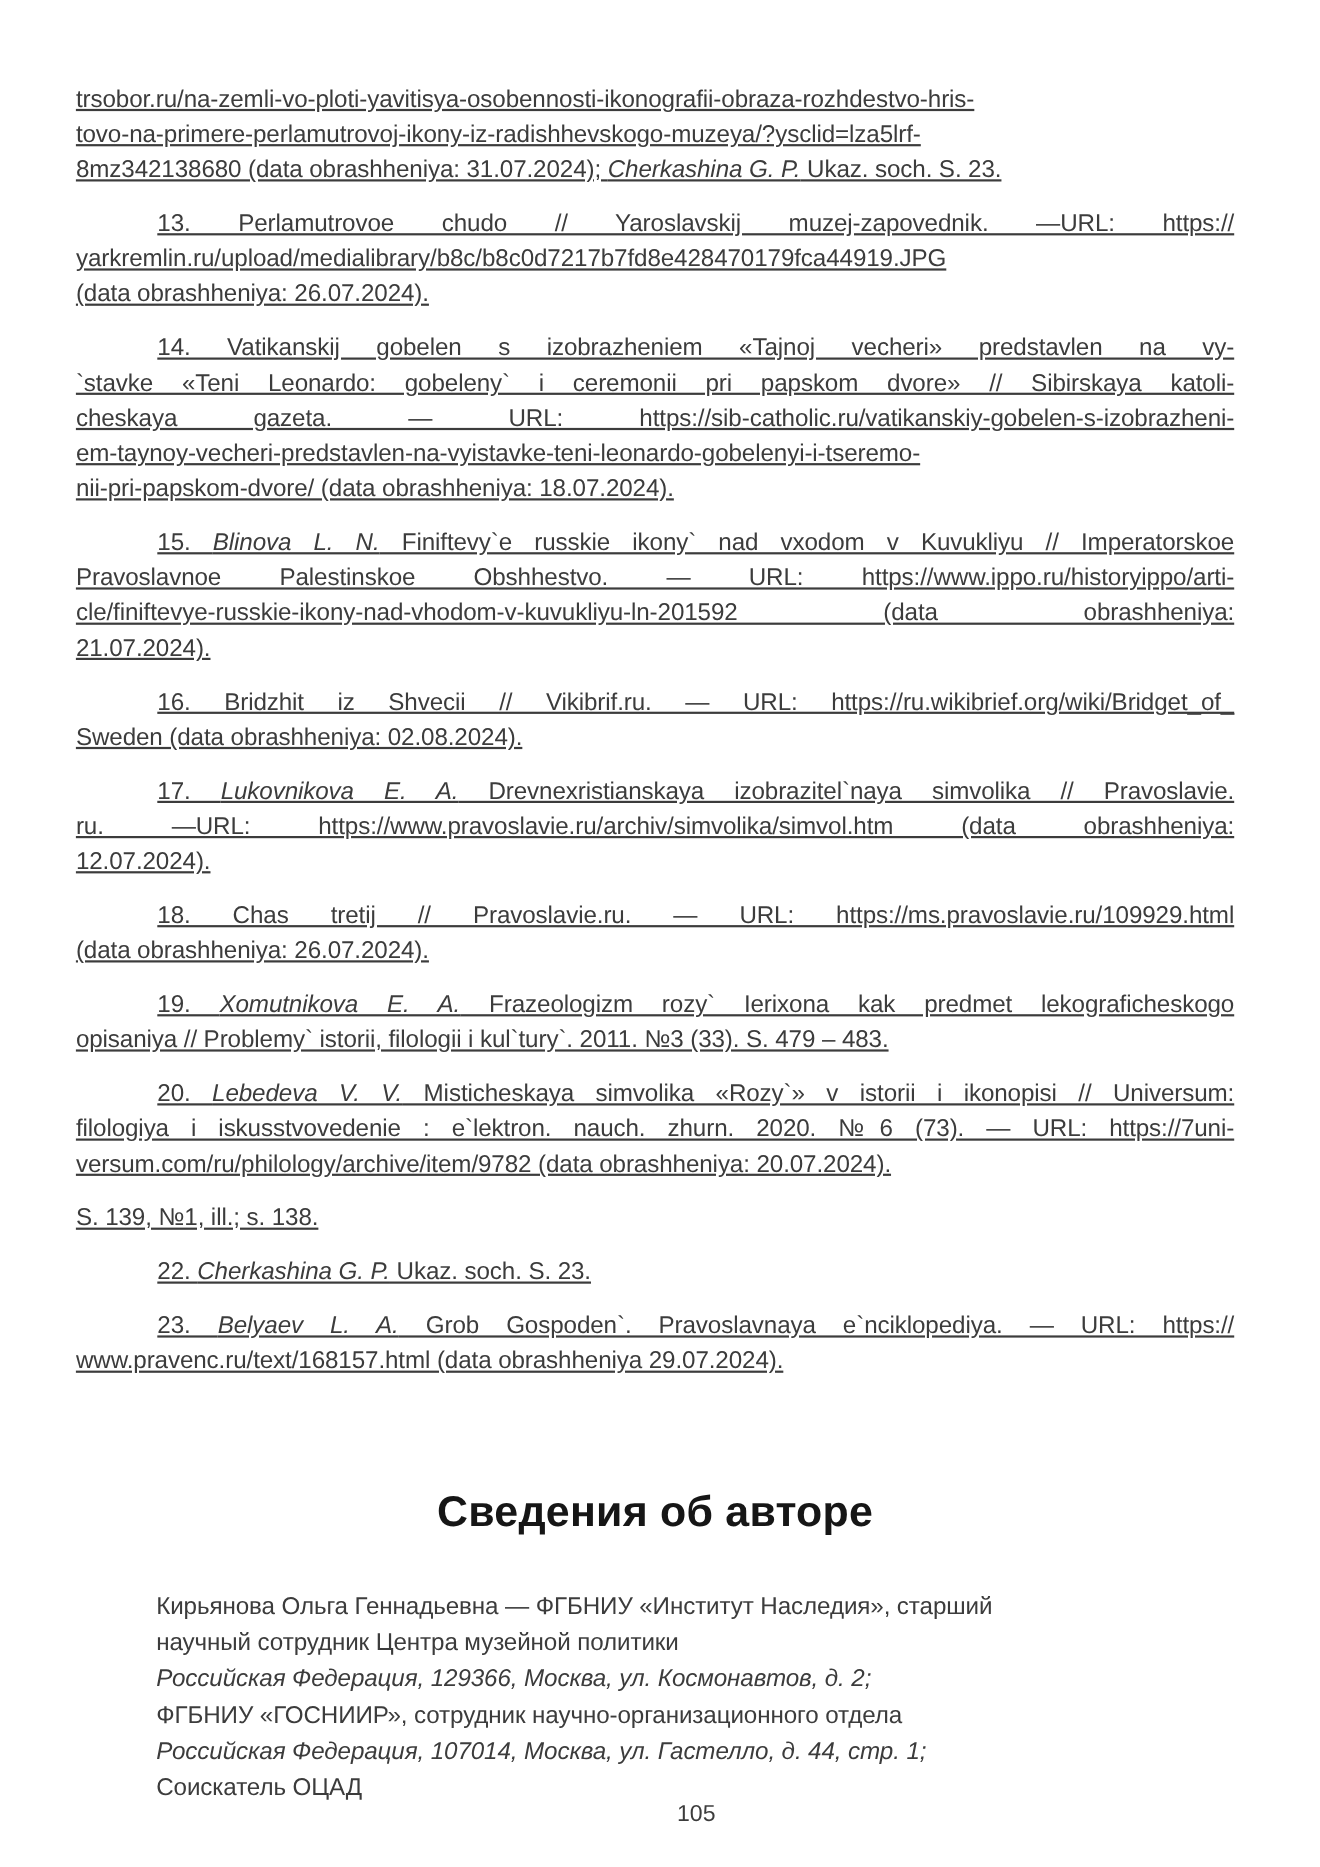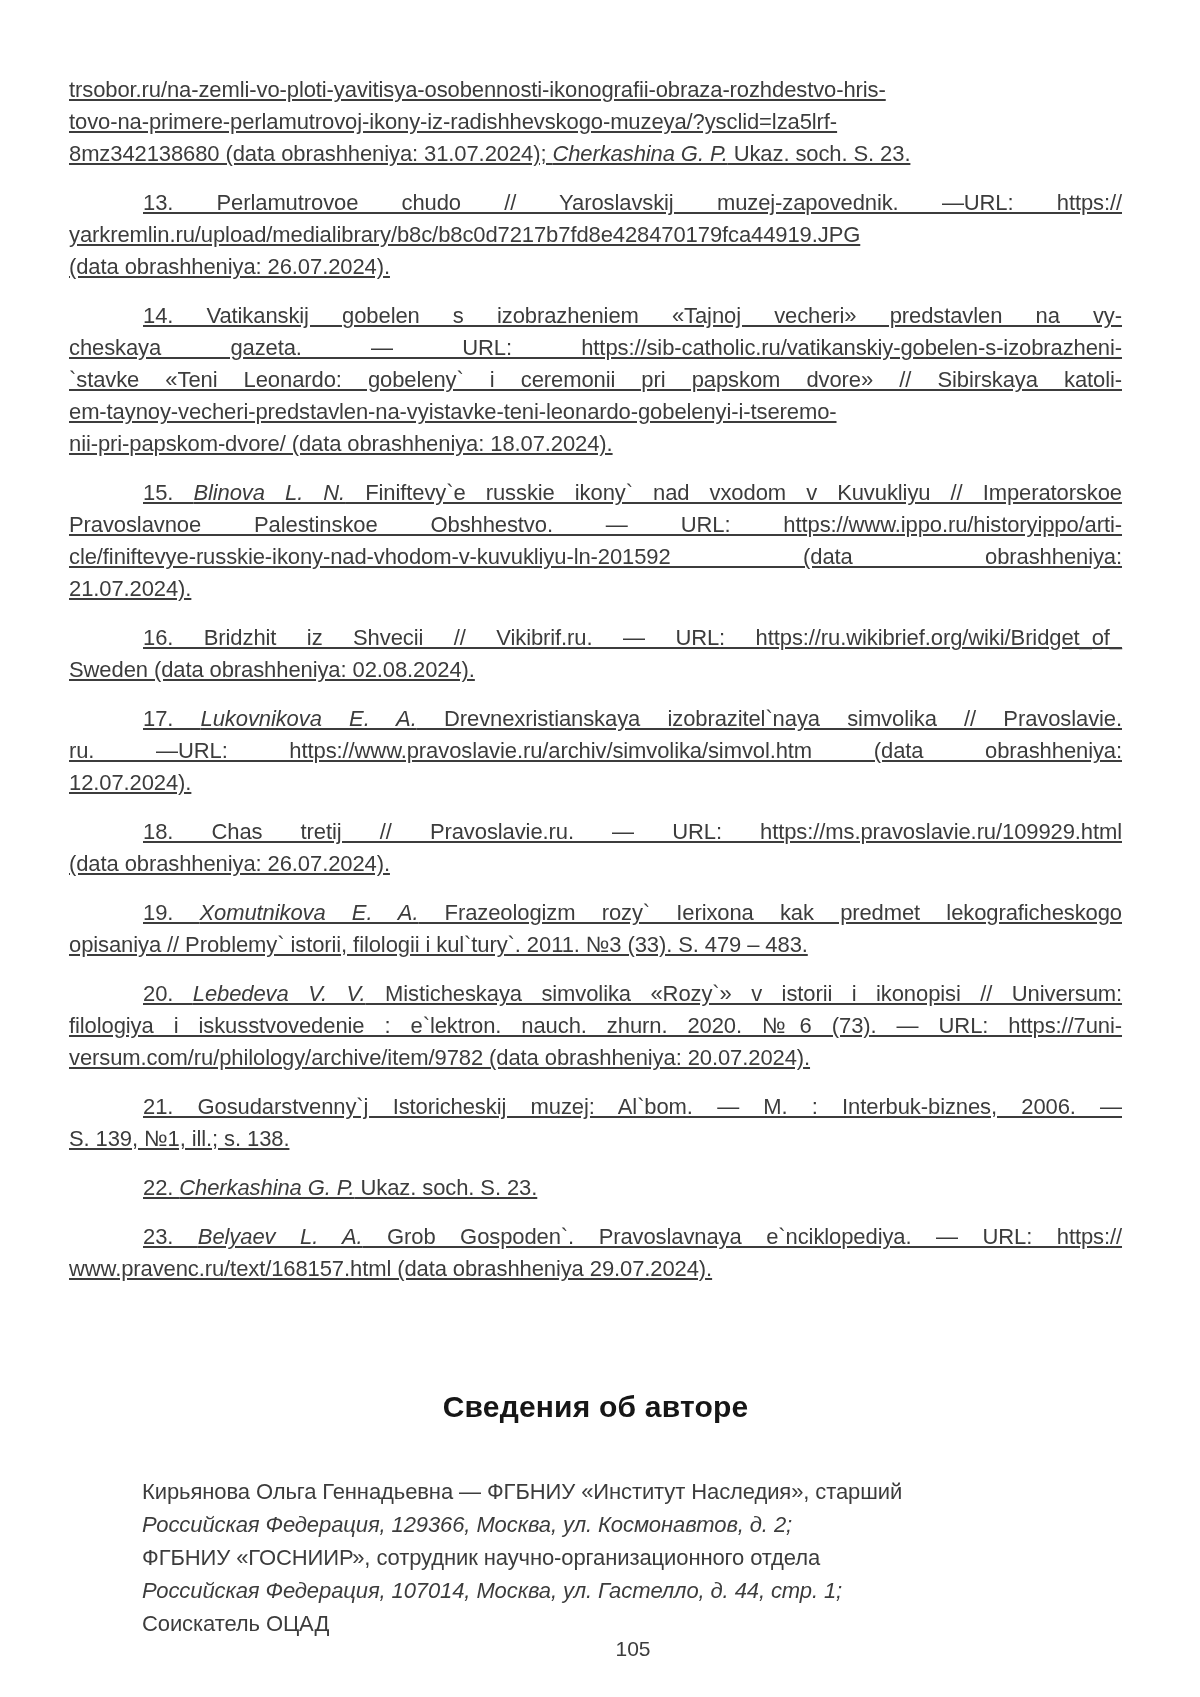--- a/index.html
+++ b/index.html
@@ -36,21 +36,21 @@
   }
   .text-line.indent {
     text-indent: 74px;
   }
   .it {
     font-style: italic;
   }
   .section-heading {
     margin-top: 100px;
     text-align: center;
-    font-size: 30px;
+    font-size: 39px;
     line-height: 44px;
     font-weight: bold;
     color: #161616;
     letter-spacing: 0.2px;
   }
   .author-block {
     margin-top: 46px;
     padding-left: 73px;
     font-size: 22px;
     line-height: 33px;
@@ -77,22 +77,22 @@
         <div class="text-line just"><span>tovo-na-primere-perlamutrovoj-ikony-iz-radishhevskogo-muzeya/?ysclid=lza5lrf-</span></div>
         <div class="text-line"><span>8mz342138680 (data obrashheniya: 31.07.2024); </span><span class="it">Cherkashina G. P.</span><span> Ukaz. soch. S. 23.</span></div>
       </div>
       <div class="ref-para">
         <div class="text-line just indent"><span>13. Perlamutrovoe chudo // Yaroslavskij muzej-zapovednik. —URL: https://</span></div>
         <div class="text-line just"><span>yarkremlin.ru/upload/medialibrary/b8c/b8c0d7217b7fd8e428470179fca44919.JPG</span></div>
         <div class="text-line"><span>(data obrashheniya: 26.07.2024).</span></div>
       </div>
       <div class="ref-para">
         <div class="text-line just indent"><span>14. Vatikanskij gobelen s izobrazheniem «Tajnoj vecheri» predstavlen na vy-</span></div>
+        <div class="text-line just"><span>`stavke «Teni Leonardo: gobeleny` i ceremonii pri papskom dvore» // Sibirskaya katoli-</span></div>
         <div class="text-line just"><span>cheskaya gazeta. — URL: https://sib-catholic.ru/vatikanskiy-gobelen-s-izobrazheni-</span></div>
-        <div class="text-line just"><span>`stavke «Teni Leonardo: gobeleny` i ceremonii pri papskom dvore» // Sibirskaya katoli-</span></div>
         <div class="text-line just"><span>em-taynoy-vecheri-predstavlen-na-vyistavke-teni-leonardo-gobelenyi-i-tseremo-</span></div>
         <div class="text-line"><span>nii-pri-papskom-dvore/ (data obrashheniya: 18.07.2024).</span></div>
       </div>
       <div class="ref-para">
         <div class="text-line just indent"><span>15. </span><span class="it">Blinova L. N.</span><span> Finiftevy`e russkie ikony` nad vxodom v Kuvukliyu // Imperatorskoe</span></div>
         <div class="text-line just"><span>Pravoslavnoe Palestinskoe Obshhestvo. — URL: https://www.ippo.ru/historyippo/arti-</span></div>
         <div class="text-line just"><span>cle/finiftevye-russkie-ikony-nad-vhodom-v-kuvukliyu-ln-201592 (data obrashheniya:</span></div>
         <div class="text-line"><span>21.07.2024).</span></div>
       </div>
       <div class="ref-para">
@@ -111,34 +111,34 @@
       <div class="ref-para">
         <div class="text-line just indent"><span>19. </span><span class="it">Xomutnikova E. A.</span><span> Frazeologizm rozy` Ierixona kak predmet lekograficheskogo</span></div>
         <div class="text-line"><span>opisaniya // Problemy` istorii, filologii i kul`tury`. 2011. №3 (33). S. 479 – 483.</span></div>
       </div>
       <div class="ref-para">
         <div class="text-line just indent"><span>20. </span><span class="it">Lebedeva V. V.</span><span> Misticheskaya simvolika «Rozy`» v istorii i ikonopisi // Universum:</span></div>
         <div class="text-line just"><span>filologiya i iskusstvovedenie : e`lektron. nauch. zhurn. 2020. №6 (73). — URL: https://7uni-</span></div>
         <div class="text-line"><span>versum.com/ru/philology/archive/item/9782 (data obrashheniya: 20.07.2024).</span></div>
       </div>
       <div class="ref-para">
-        <div class="text-line just indent"><span>21. Gosudarstvenny`j Istoricheskij muzej: Al`bom. — M. : Interbuk-biznes, 2006. —</span></div>
         <div class="text-line"><span>S. 139, №1, ill.; s. 138.</span></div>
       </div>
       <div class="ref-para">
         <div class="text-line indent"><span>22. </span><span class="it">Cherkashina G. P.</span><span> Ukaz. soch. S. 23.</span></div>
       </div>
       <div class="ref-para">
         <div class="text-line just indent"><span>23. </span><span class="it">Belyaev L. A.</span><span> Grob Gospoden`. Pravoslavnaya e`nciklopediya. — URL: https://</span></div>
         <div class="text-line"><span>www.pravenc.ru/text/168157.html (data obrashheniya 29.07.2024).</span></div>
       </div>
     </div>
   <div class="section-heading">Сведения об авторе</div>
   <div class="author-block">
       <div class="text-line"><span>Кирьянова Ольга Геннадьевна — ФГБНИУ «Институт Наследия», старший</span></div>
+      <div class="text-line"><span>научный сотрудник Центра музейной политики</span></div>
       <div class="text-line"><span class="it">Российская Федерация, 129366, Москва, ул. Космонавтов, д. 2;</span></div>
       <div class="text-line"><span>ФГБНИУ «ГОСНИИР», сотрудник научно-организационного отдела</span></div>
       <div class="text-line"><span class="it">Российская Федерация, 107014, Москва, ул. Гастелло, д. 44, стр. 1;</span></div>
       <div class="text-line"><span>Соискатель ОЦАД</span></div>
     </div>
 </div>
 
 <div class="page-number">105</div>
 
 </body></html>

